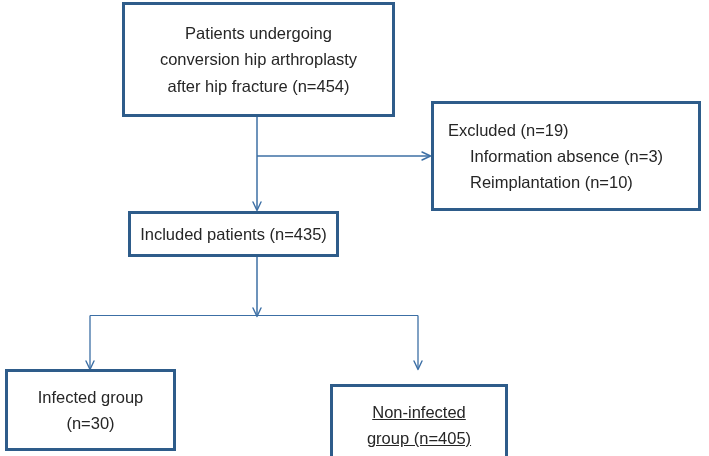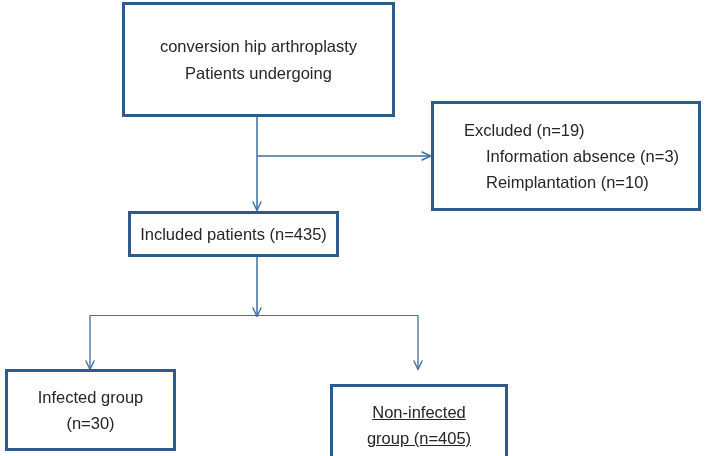--- a/index.html
+++ b/index.html
@@ -27,21 +27,21 @@
     font-size: 16.5px;
     line-height: 1.58;
     z-index: 2;
   }
   .node .line {
     display: block;
     white-space: nowrap;
   }
   .node.center .line { text-align: center; }
   .node.left   .line { text-align: left; }
-  .node.left { padding-left: 30px; }
+  .node.left { padding-left: 14px; }
 
   .indent { padding-left: 22px; }
 
   #edges {
     position: absolute;
     left: 0;
     top: 0;
     width: 709px;
     height: 456px;
     z-index: 1;
@@ -66,22 +66,23 @@
     <path d="M257,256 L257,316" fill="none" stroke="#3C6FA5" stroke-width="1.5" marker-end="url(#arrowOpen)"></path>
 
     <path d="M90,315.5 L418,315.5" fill="none" stroke="#3C6FA5" stroke-width="1.2"></path>
 
     <path d="M90,315.5 L90,369" fill="none" stroke="#3C6FA5" stroke-width="1.3" marker-end="url(#arrowOpen)"></path>
 
     <path d="M418,315.5 L418,369" fill="none" stroke="#3C6FA5" stroke-width="1.3" marker-end="url(#arrowOpen)"></path>
   </svg>
 
   <div class="node center" style="left:122px; top:2px; width:273px; height:115px;">
+    <span class="line">Patients undergoing</span>
     <span class="line">conversion hip arthroplasty</span>
-    <span class="line">Patients undergoing</span>
+    <span class="line">after hip fracture (n=454)</span>
   </div>
 
   <div class="node left" style="left:431px; top:101px; width:270px; height:110px;">
     <span class="line">Excluded (n=19)</span>
     <span class="line indent">Information absence (n=3)</span>
     <span class="line indent">Reimplantation (n=10)</span>
   </div>
 
   <div class="node center" style="left:128px; top:211px; width:211px; height:46px;">
     <span class="line">Included patients (n=435)</span>

